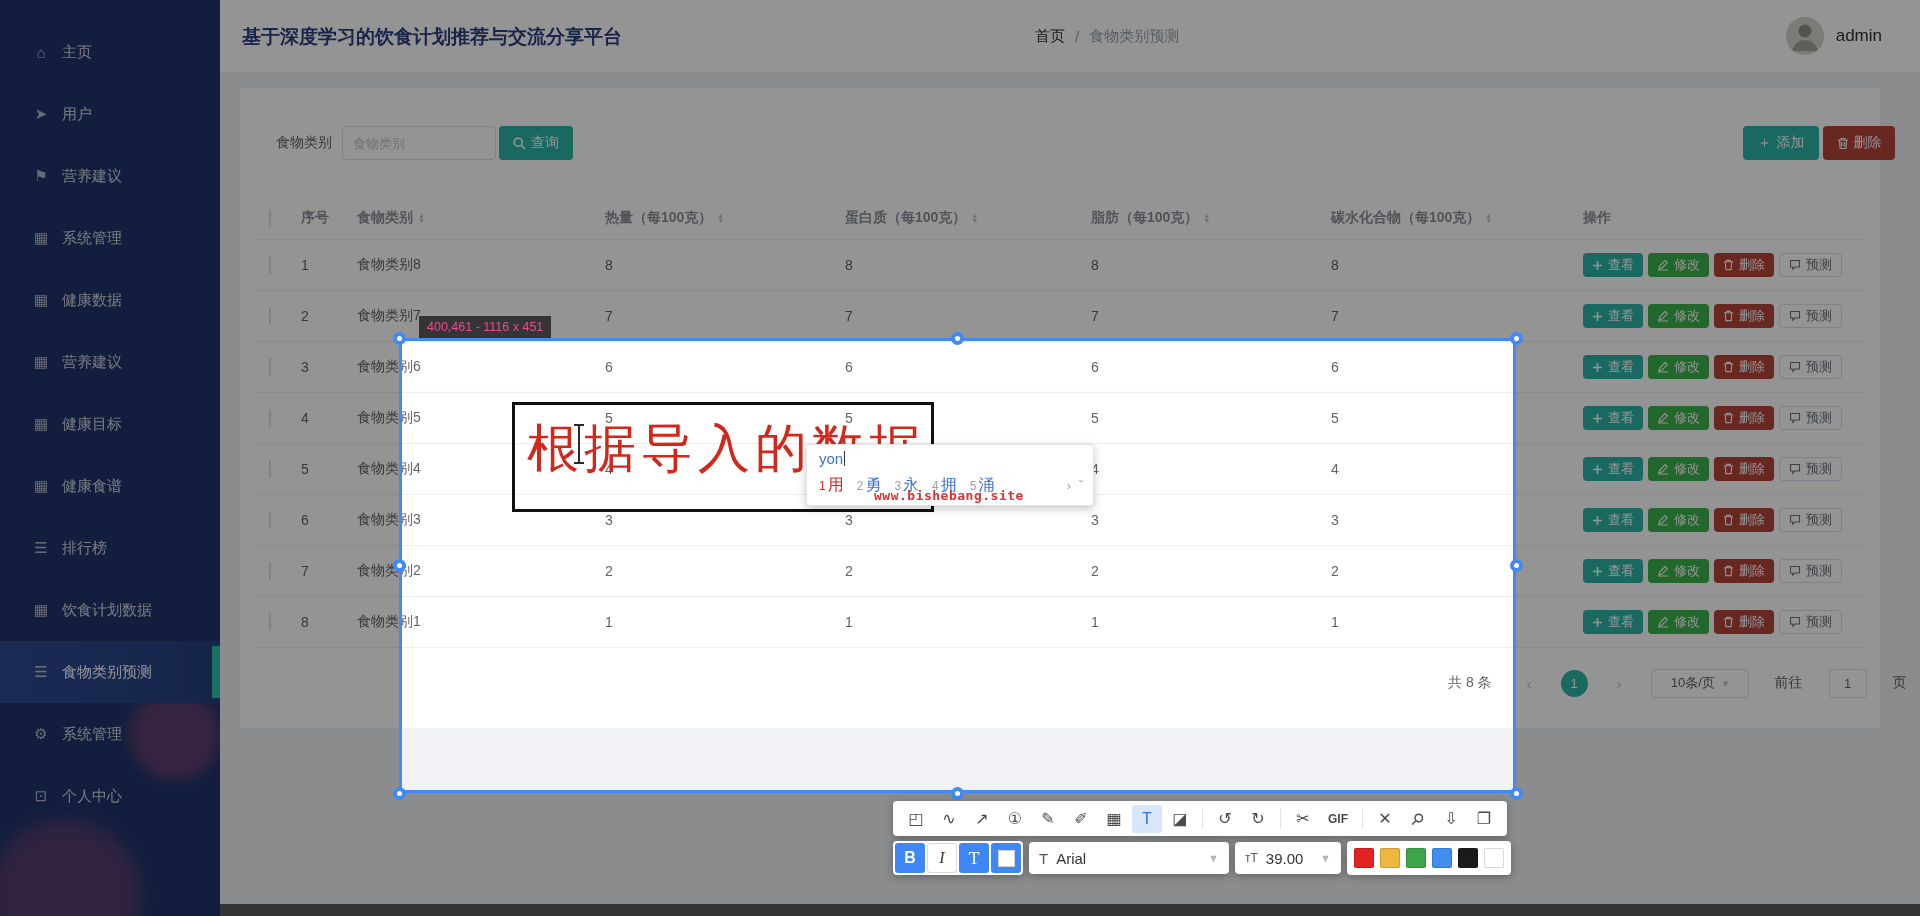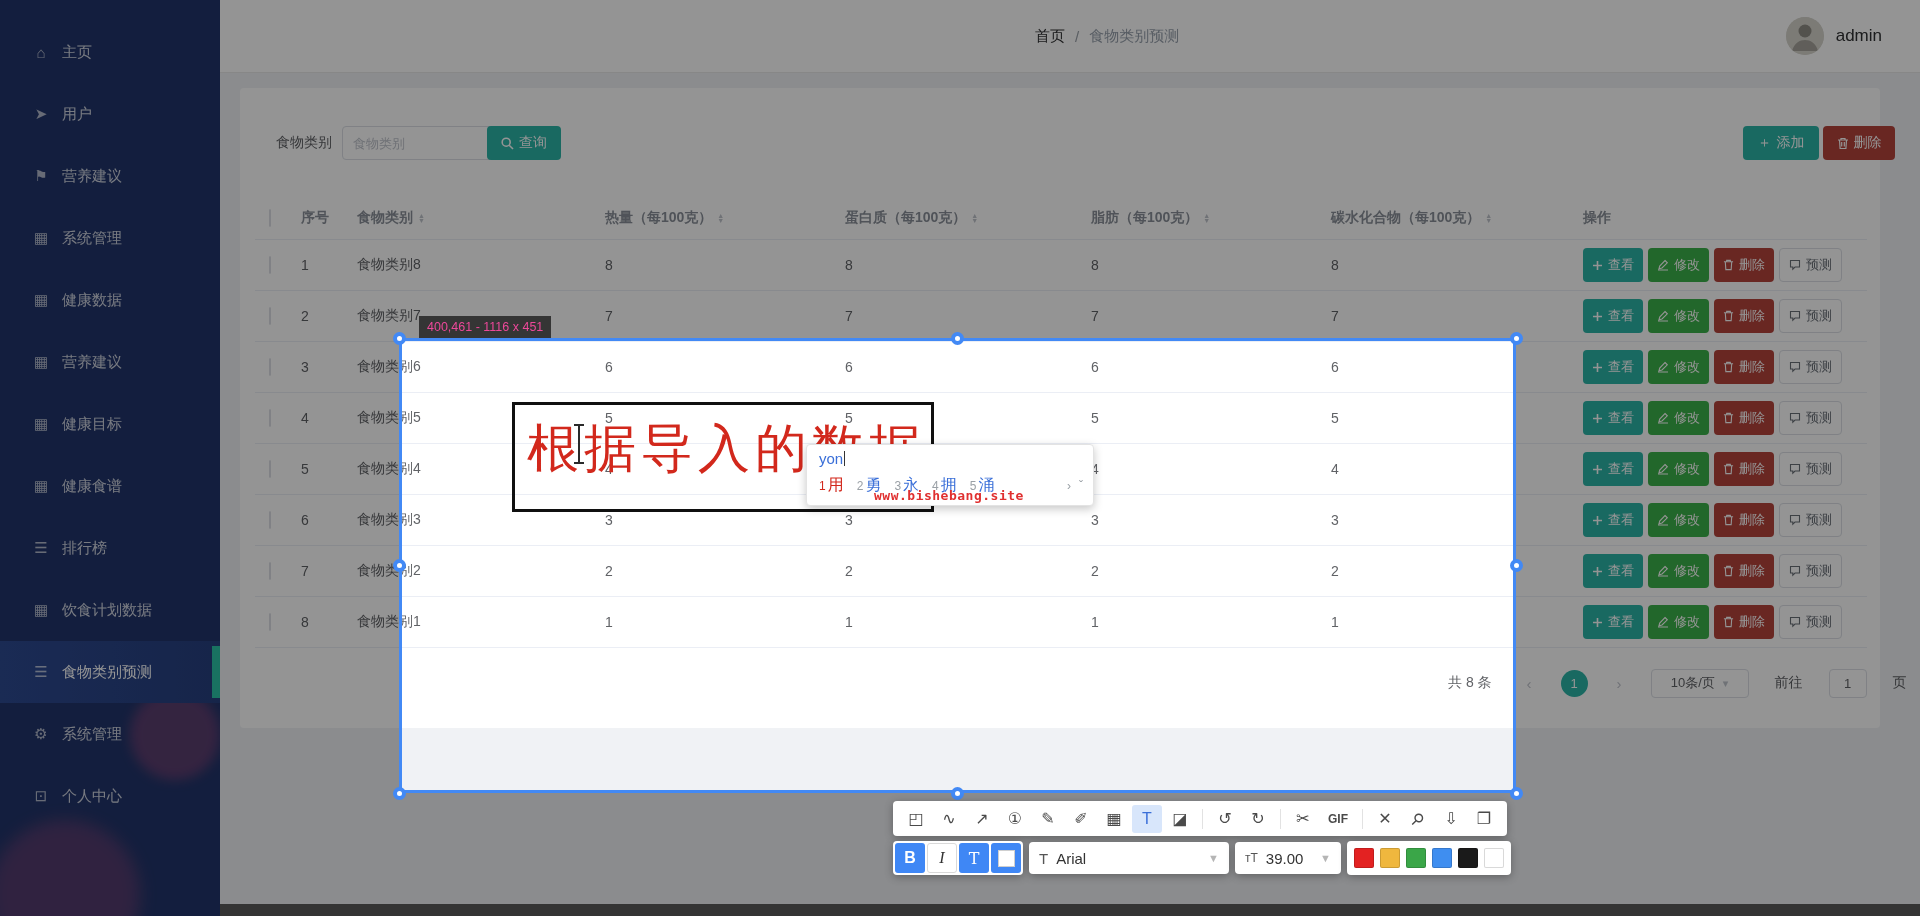--- a/index.html
+++ b/index.html
@@ -36,34 +36,34 @@
   
   .card { position:absolute; left:240px; top:88px; width:1640px; height:640px; background:#fff; border-radius:4px; z-index:1; }
   .search-label { position:absolute; left:276px; top:134px; font-size:14px; color:#606266; z-index:2; }
   .search-input { position:absolute; left:342px; top:126px; width:154px; height:34px; border:1px solid #dcdfe6;
     border-radius:4px; padding:0 10px; font-size:13px; color:#606266; background:#fff; z-index:2;
     font-family:"Liberation Sans",sans-serif; }
   .search-input::placeholder { color:#c0c4cc; }
   .btn { display:inline-flex; align-items:center; justify-content:center; gap:5px; border:none; border-radius:4px;
     font-size:13px; cursor:pointer; font-family:"Liberation Sans",sans-serif; }
   .btn svg { flex:none; }
-  .btn-query { position:absolute; left:487px; top:126px; width:74px; height:34px; background:#2cb5a8; color:#fff; z-index:2; font-size:14px; }
+  .btn-query { position:absolute; left:499px; top:126px; width:74px; height:34px; background:#2cb5a8; color:#fff; z-index:2; font-size:14px; }
   .btn-add { position:absolute; left:1743px; top:126px; width:76px; height:34px; background:#2cb5a8; color:#fff; z-index:2; font-size:14px; }
   .btn-del-top { position:absolute; left:1823px; top:126px; width:72px; height:34px; background:#b5443c; color:#fff; z-index:2; font-size:14px; }
 
   
   .table { position:absolute; left:255px; top:196px; width:1612px; z-index:2; }
   .thead,.trow { display:grid; grid-template-columns:46px 56px 248px 240px 246px 240px 252px 1fr; align-items:center; }
   .thead { height:44px; border-bottom:1px solid #ebeef5; font-size:14px; font-weight:bold; color:#8a9099; }
   .trow { height:51px; border-bottom:1px solid #ebeef5; font-size:14px; color:#606266; background:#fff; }
   .cb { width:14px; height:14px; border:1px solid #dcdfe6; border-radius:2px; background:#fff; margin-left:14px; }
   .hcell { display:flex; align-items:center; gap:5px; }
   .sorter { display:flex; flex-direction:column; line-height:5px; font-size:7px; color:#c0c4cc; }
   .acts { display:flex; gap:5px; }
-  .act { height:34px; padding:11px 9px; }
+  .act { height:24px; padding:11px 9px; }
   .act-view { background:#2cb5a8; color:#fff; }
   .act-edit { background:#3cb24a; color:#fff; }
   .act-remove { background:#b5443c; color:#fff; }
   .act-predict { background:#fff; color:#6a7078; border:1px solid #dcdfe6; }
 
   
   .pager { position:absolute; left:1448px; top:668px; height:30px; display:flex; align-items:center; gap:26px;
     font-size:14px; color:#606266; z-index:2; }
   .pg-total { margin-right:6px; }
   .pg-arrow { color:#c0c4cc; font-size:15px; cursor:pointer; padding:0 3px; }
@@ -192,20 +192,21 @@
           <span>系统管理</span>
         </div>
         <div class="side-item">
           <span class="s-icon">⊡</span>
           <span>个人中心</span>
         </div>
       </nav>
   </aside>
 
   <header class="topbar">
+    <div class="page-title">基于深度学习的饮食计划推荐与交流分享平台</div>
     <div class="crumbs">
       <span class="crumb-home">首页</span>
       <span class="crumb-sep">/</span>
       <span class="crumb-cur">食物类别预测</span>
     </div>
     <div class="userbox">
       <span class="avatar">
         <svg width="38" height="38" viewBox="0 0 38 38">
             <circle cx="19" cy="19" r="19" fill="#d6d4cc"></circle>
             <circle cx="19" cy="14" r="6.5" fill="#8f8d86"></circle>

